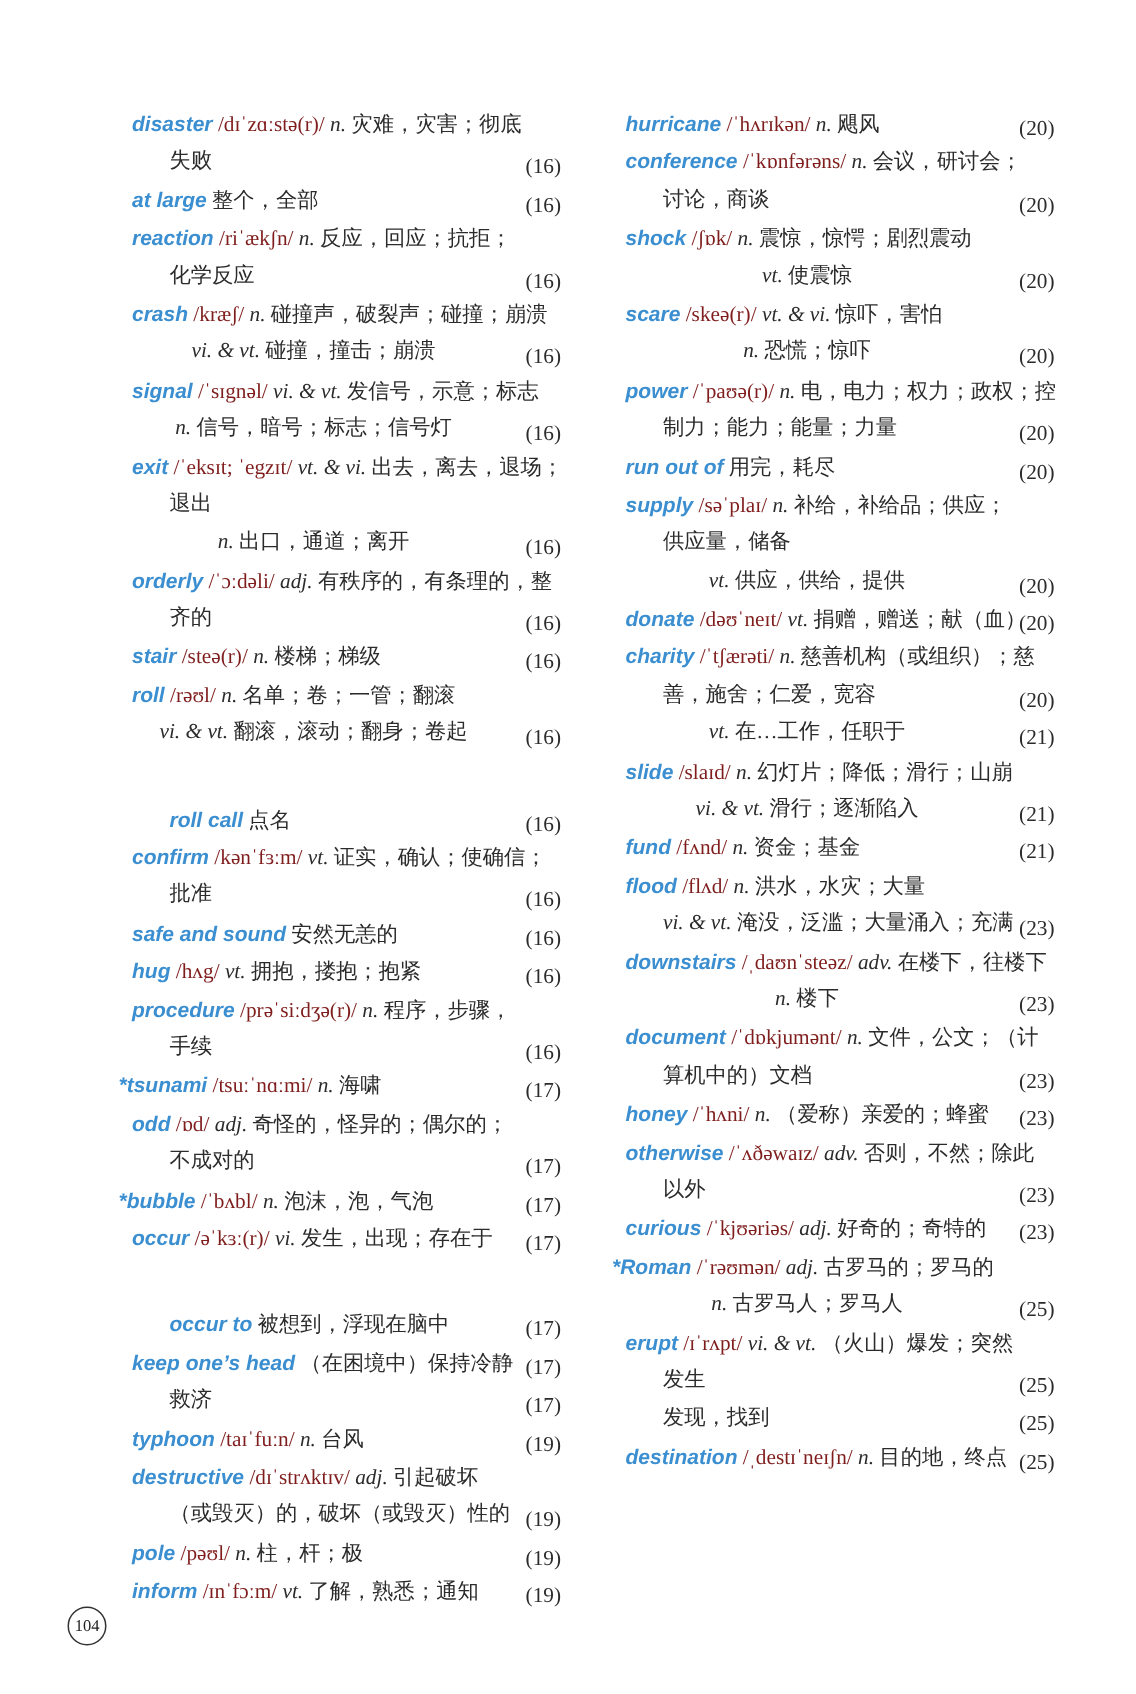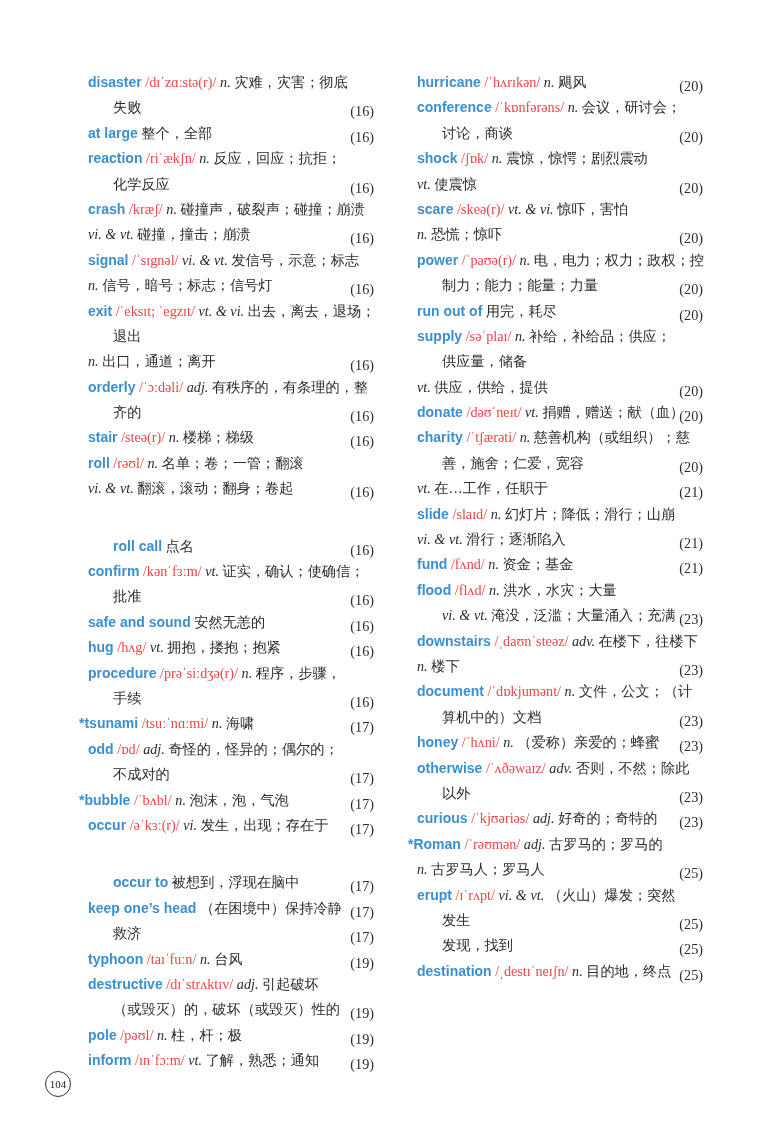--- a/index.html
+++ b/index.html
@@ -9,24 +9,24 @@
   }
   .col { position:absolute; top:70px; width:286px; }
   #col-left { left:88px; }
   #col-right { left:417px; }
   .line {
     position:relative; height:25.4px; line-height:25.4px; font-size:14.2px;
     white-space:nowrap;
   }
   .line.indent { padding-left:25px; }
   .line.sub { padding-left:25px;margin-top:32px; }
-  .line.right-only { text-align:left; padding-right:44px; }
-  .hw { font-family:"Liberation Sans","DejaVu Sans",sans-serif; font-weight:bold; color:#3b8fd0; font-size:14px; }
+  .line.right-only { text-align:center; padding-right:44px; }
+  .hw { font-family:"Liberation Sans","DejaVu Sans",sans-serif; font-weight:bold; color:#3b8fd0; font-size:14px;font-style:italic; }
   .star { margin-left:-9px; }
-  .ph { color:#ef4444; }
+  .ph { color:#7f1d1d; }
   .pos { font-style:italic; }
   .def { }
   .pg { position:absolute; right:0; top:4px; }
   #page-number {
     position:absolute; left:45px; top:1071px; width:24px; height:24px; border:1px solid #333;
     border-radius:50%; font-family:Liberation Serif, serif; font-size:11px;
     line-height:24px; text-align:center; color:#222;
   }
 </style>
 </head>

